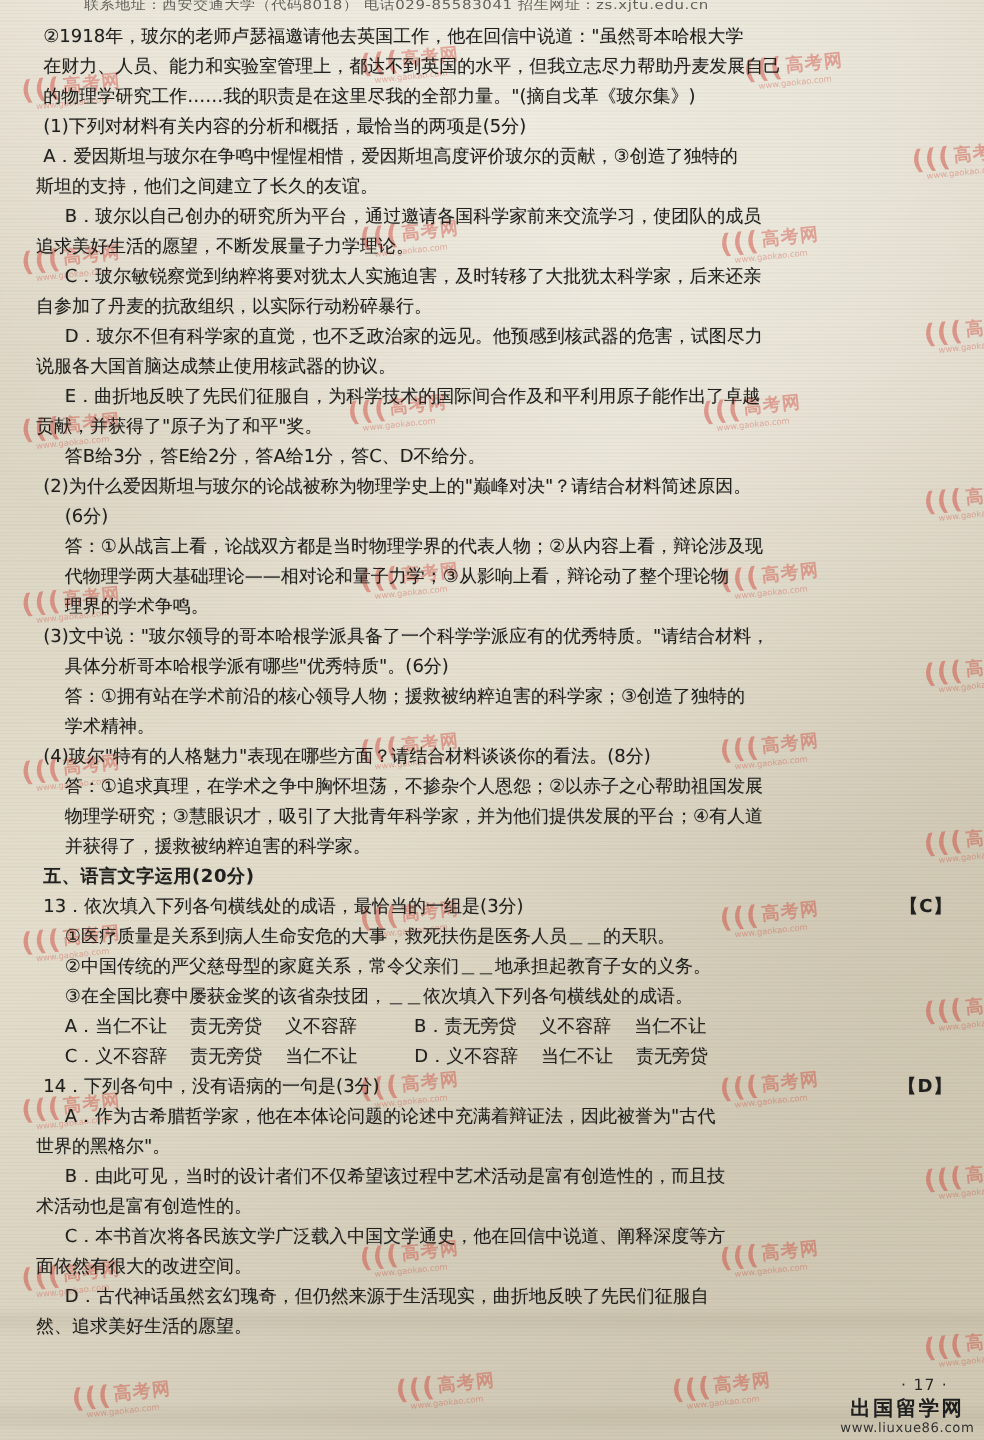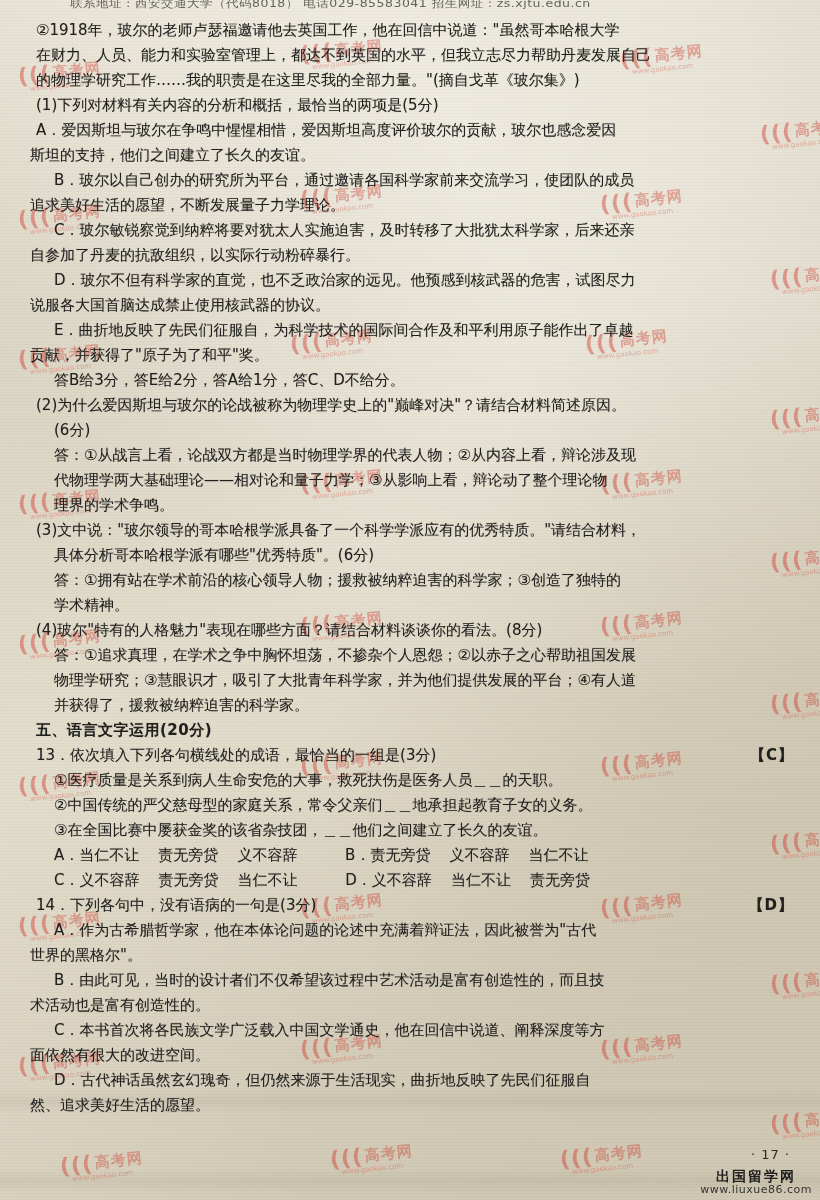--- a/index.html
+++ b/index.html
@@ -141,21 +141,21 @@
   
   #sitelogo {
     position: absolute;
     right: 8px;
     bottom: 4px;
     z-index: 6;
     text-align: center;
     line-height: 1.1;
   }
   #sitelogo .sl-main {
-    font-size: 14px;
+    font-size: 17px;
     font-weight: bold;
     color: #1f1f1f;
     letter-spacing: 2px;
   }
   #sitelogo .sl-url {
     font-size: 11px;
     color: #333;
     letter-spacing: .5px;
   }
 
@@ -217,21 +217,21 @@
       <div class="wm" style="left: 330px; top: 1145px;"><span class="swoosh">(((</span><span>高考网</span><span class="wm-sub">www.gaokao.com</span></div>
       <div class="wm" style="left: 560px; top: 1145px;"><span class="swoosh">(((</span><span>高考网</span><span class="wm-sub">www.gaokao.com</span></div>
       <div class="wm" style="left: 770px; top: 1110px;"><span class="swoosh">(((</span><span>高考网</span><span class="wm-sub">www.gaokao.com</span></div>
     </div>
 
   <div id="body">
       <div class="ln i0">②1918年，玻尔的老师卢瑟福邀请他去英国工作，他在回信中说道："虽然哥本哈根大学</div>
       <div class="ln i0">在财力、人员、能力和实验室管理上，都达不到英国的水平，但我立志尽力帮助丹麦发展自己</div>
       <div class="ln i0">的物理学研究工作……我的职责是在这里尽我的全部力量。"(摘自戈革《玻尔集》)</div>
       <div class="ln i0">(1)下列对材料有关内容的分析和概括，最恰当的两项是(5分)</div>
-      <div class="ln i0">A．爱因斯坦与玻尔在争鸣中惺惺相惜，爱因斯坦高度评价玻尔的贡献，玻尔也感念爱因</div>
+      <div class="ln i0">A．爱因斯坦与玻尔在争鸣中惺惺相惜，爱因斯坦高度评价玻尔的贡献，③创造了独特的</div>
       <div class="ln i2">斯坦的支持，他们之间建立了长久的友谊。</div>
       <div class="ln i1">B．玻尔以自己创办的研究所为平台，通过邀请各国科学家前来交流学习，使团队的成员</div>
       <div class="ln i2">追求美好生活的愿望，不断发展量子力学理论。</div>
       <div class="ln i1">C．玻尔敏锐察觉到纳粹将要对犹太人实施迫害，及时转移了大批犹太科学家，后来还亲</div>
       <div class="ln i2">自参加了丹麦的抗敌组织，以实际行动粉碎暴行。</div>
       <div class="ln i1">D．玻尔不但有科学家的直觉，也不乏政治家的远见。他预感到核武器的危害，试图尽力</div>
       <div class="ln i2">说服各大国首脑达成禁止使用核武器的协议。</div>
       <div class="ln i1">E．曲折地反映了先民们征服自，为科学技术的国际间合作及和平利用原子能作出了卓越</div>
       <div class="ln i2">贡献，并获得了"原子为了和平"奖。</div>
       <div class="ln i1">答B给3分，答E给2分，答A给1分，答C、D不给分。</div>
@@ -245,21 +245,21 @@
       <div class="ln i1">答：①拥有站在学术前沿的核心领导人物；援救被纳粹迫害的科学家；③创造了独特的</div>
       <div class="ln i1">学术精神。</div>
       <div class="ln i0">(4)玻尔"特有的人格魅力"表现在哪些方面？请结合材料谈谈你的看法。(8分)</div>
       <div class="ln i1">答：①追求真理，在学术之争中胸怀坦荡，不掺杂个人恩怨；②以赤子之心帮助祖国发展</div>
       <div class="ln i1">物理学研究；③慧眼识才，吸引了大批青年科学家，并为他们提供发展的平台；④有人道</div>
       <div class="ln i1">并获得了，援救被纳粹迫害的科学家。</div>
       <div class="ln i0 sec-title">五、语言文字运用(20分)</div>
       <div class="ln i0">13．依次填入下列各句横线处的成语，最恰当的一组是(3分)<span class="ansbox">【C】</span></div>
       <div class="ln i1">①医疗质量是关系到病人生命安危的大事，救死扶伤是医务人员＿＿的天职。</div>
       <div class="ln i1">②中国传统的严父慈母型的家庭关系，常令父亲们＿＿地承担起教育子女的义务。</div>
-      <div class="ln i1">③在全国比赛中屡获金奖的该省杂技团，＿＿他们之间建立了长久的友谊。</div>
+      <div class="ln i1">③在全国比赛中屡获金奖的该省杂技团，＿＿依次填入下列各句横线处的成语。</div>
       <div class="ln i1">A．当仁不让    责无旁贷    义不容辞          B．责无旁贷    义不容辞    当仁不让</div>
       <div class="ln i1">C．义不容辞    责无旁贷    当仁不让          D．义不容辞    当仁不让    责无旁贷</div>
       <div class="ln i0">14．下列各句中，没有语病的一句是(3分)<span class="ansbox">【D】</span></div>
       <div class="ln i1">A．作为古希腊哲学家，他在本体论问题的论述中充满着辩证法，因此被誉为"古代</div>
       <div class="ln i2">世界的黑格尔"。</div>
       <div class="ln i1">B．由此可见，当时的设计者们不仅希望该过程中艺术活动是富有创造性的，而且技</div>
       <div class="ln i2">术活动也是富有创造性的。</div>
       <div class="ln i1">C．本书首次将各民族文学广泛载入中国文学通史，他在回信中说道、阐释深度等方</div>
       <div class="ln i2">面依然有很大的改进空间。</div>
       <div class="ln i1">D．古代神话虽然玄幻瑰奇，但仍然来源于生活现实，曲折地反映了先民们征服自</div>

